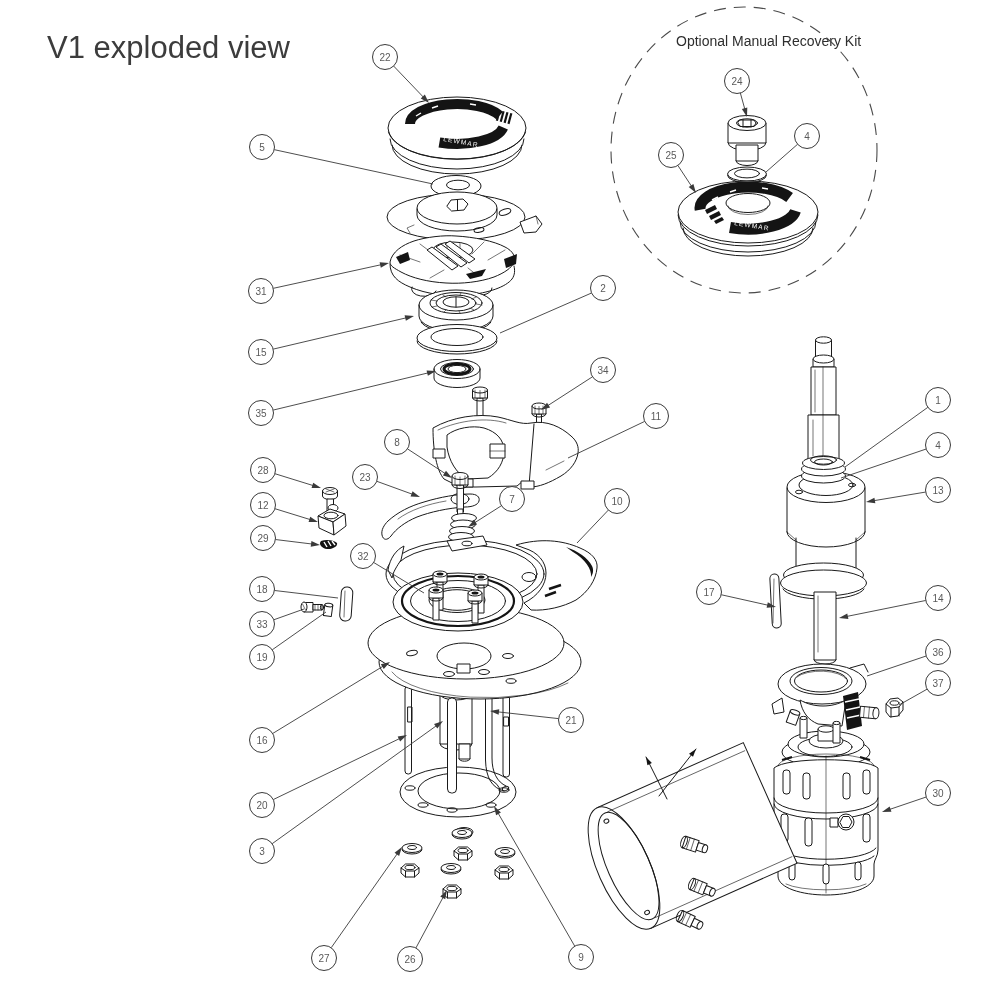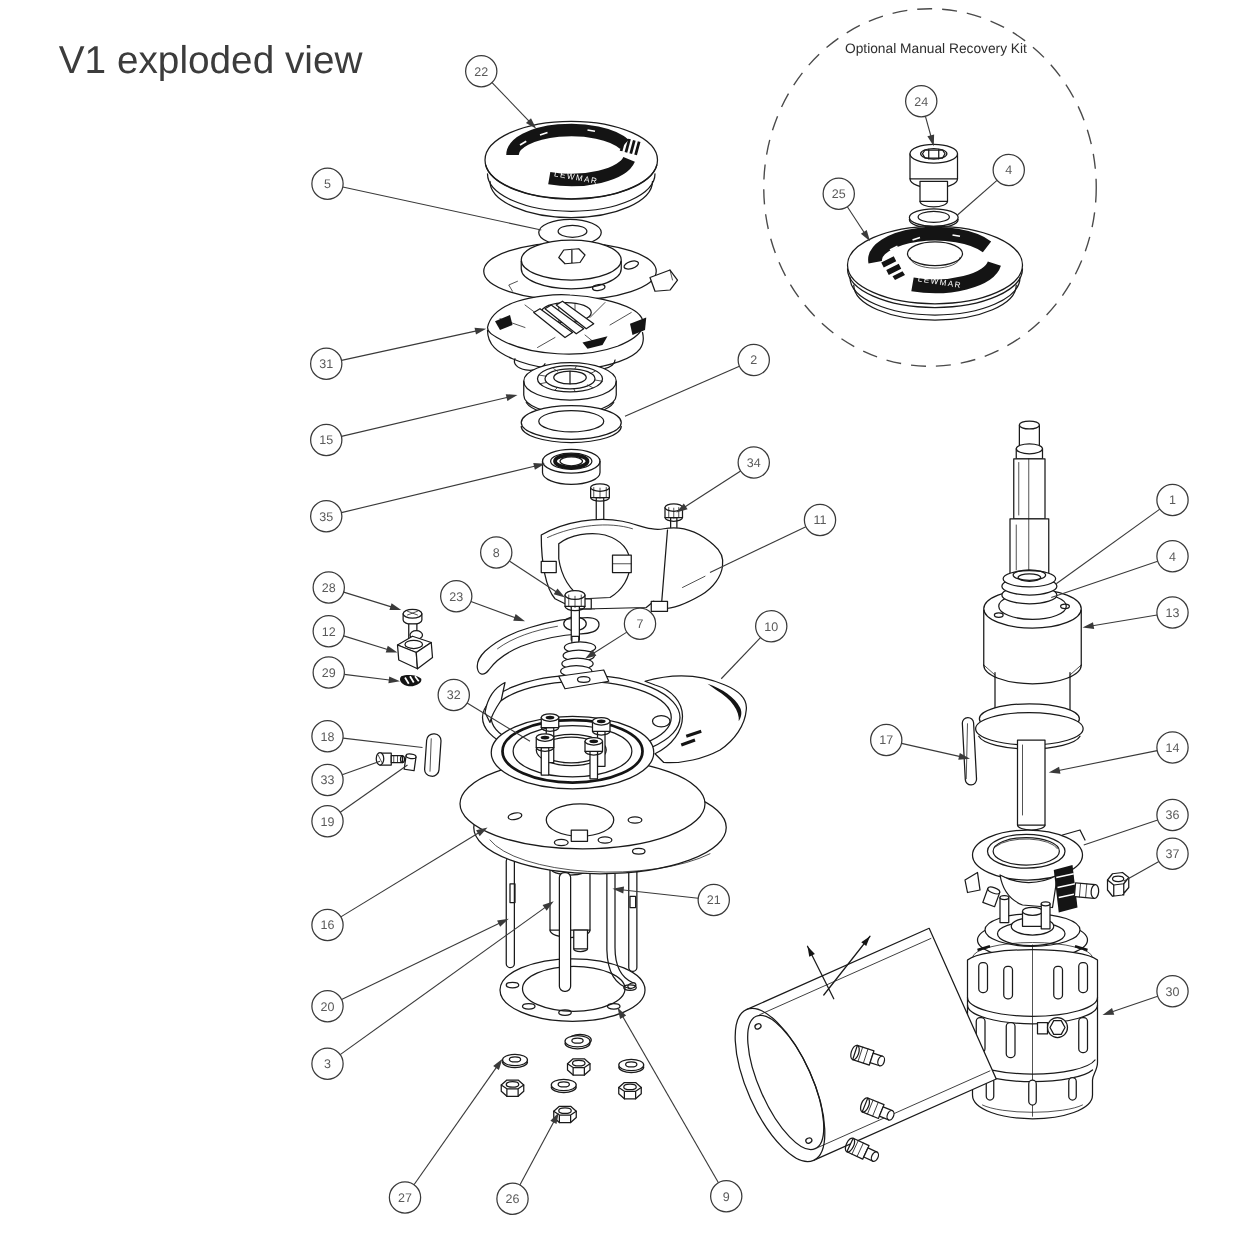--- a/index.html
+++ b/index.html
@@ -1,20 +1,20 @@
 <!DOCTYPE html>
 <html><head>
 <meta charset="utf-8">
 <style>
   html,body{margin:0;padding:0;background:#fff;}
   .stage{position:relative;width:1000px;height:1000px;background:#fff;overflow:hidden;
          font-family:"Liberation Sans", sans-serif;}
   .title{position:absolute;left:47px;top:30px;font-size:31px;font-weight:300;
          color:#3c3c3c;letter-spacing:0px;}
-  .kit-label{position:absolute;left:676px;top:33px;font-size:11px;color:#2e2e2e;}
+  .kit-label{position:absolute;left:676px;top:33px;font-size:14px;color:#2e2e2e;}
   svg{position:absolute;left:0;top:0;}
   .s{stroke:#1a1a1a;stroke-width:1;fill:none;stroke-linecap:round;stroke-linejoin:round;}
   .t{stroke:#1a1a1a;stroke-width:.6;fill:none;stroke-linecap:round;}
   .w{stroke:#1a1a1a;stroke-width:1;fill:#ffffff;stroke-linejoin:round;}
   .d{fill:#141414;stroke:none;}
   .band{stroke:#141414;fill:none;}
   .wm{stroke:#ffffff;stroke-width:1.4;fill:none;}
   .dash{fill:none;stroke:#4a4a4a;stroke-width:1.1;stroke-dasharray:12 8;}
   svg text{font-family:"Liberation Sans", sans-serif;}
   .brand-txt{fill:#ffffff;font-size:6.5px;letter-spacing:1.2px;}

